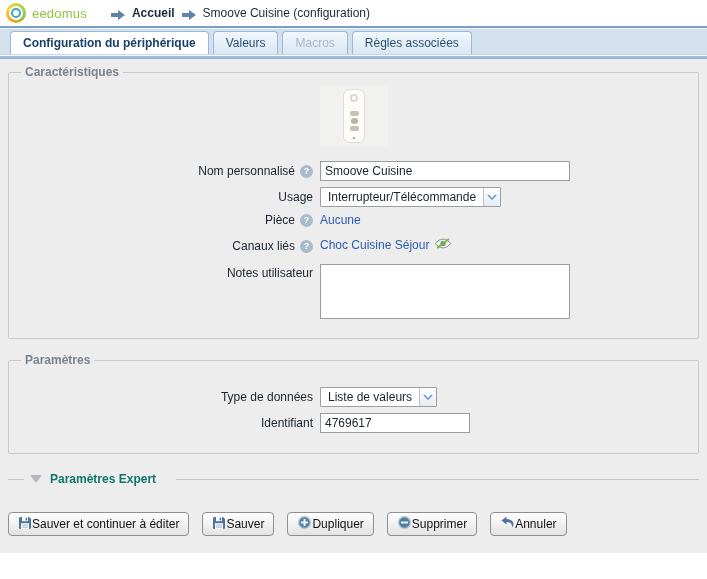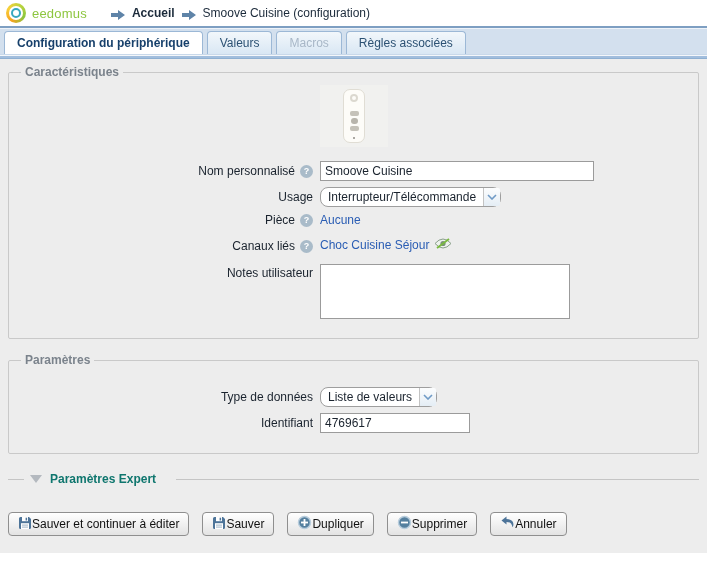--- a/index.html
+++ b/index.html
@@ -17,21 +17,21 @@
     display:flex; align-items:center; justify-content:center; }
   .logo-in { width:10px; height:10px; border-radius:50%; border:2.5px solid #38a8c0; background:#fff; }
   .logo-text { color:#8dc63f; font-size:13px; margin-left:6px; letter-spacing:.2px; }
   .breadcrumb { display:flex; align-items:flex-end; margin-left:24px; gap:7px; }
   .bc-arrow { display:inline-flex; }
   .bc-item { color:#1b2a3a; text-decoration:none; }
   .bc-item.bold { font-weight:bold; }
 
   
   .tabbar { height:26px; background:#d3e0ee; border-top:1px solid #eef3f9;
-    display:flex; align-items:flex-end; padding-left:4px; }
+    display:flex; align-items:flex-end; padding-left:10px; }
   .tab { height:23px; display:flex; align-items:center; padding:0 12px; margin-right:4px;
     border:1px solid #9cb8d6; border-bottom:none; border-radius:4px 4px 0 0;
     background:linear-gradient(#f2f7fb,#d9e7f4); color:#2c5173; cursor:pointer; white-space:nowrap; }
   .tab--active { background:#ffffff; color:#17406b; font-weight:bold; }
   .tab--disabled { color:#a8b7c7; cursor:default; }
   .tab-underline { height:5px;
     background:linear-gradient(to bottom,#c9d9ea 0 1px,#f4f7fb 1px 2px,#a2bedd 2px 4px,#8fb0d2 4px 5px); }
 
   
   .content { background:#ededed; height:494px; padding-top:0; overflow:hidden; }
@@ -48,24 +48,24 @@
 
   .help-icon { width:13px; height:13px; border-radius:50%; background:#a9bbc9;
     color:#fff; font-size:9px; font-weight:bold; display:inline-flex; align-items:center;
     justify-content:center; flex-shrink:0; cursor:pointer; }
   .help-icon::after { content:"?"; }
 
   input[type=text], textarea { border:1px solid #9b9b9b; background:#fff; font:12px "Liberation Sans",sans-serif;
     color:#1a232e; padding:2px 4px; }
   input[type=text] { height:20px; }
   textarea { width:250px; height:55px; resize:none; }
-  .input-nom { width:274px; }
+  .input-nom { width:250px; }
   .input-id { width:150px; }
 
-  .select { display:inline-flex; border:1px solid #9e9e9e; border-radius:8px; background:#fff;
+  .select { display:inline-flex; border:1px solid #9e9e9e; border-radius:1px; background:#fff;
     height:20px; align-items:center; cursor:pointer; }
   .select .val { padding:0 7px; white-space:nowrap; }
   .select .arrow-box { width:17px; align-self:stretch; border-left:1px solid #c3c3c3;
     background:linear-gradient(#fcfdfe,#e4edf5); display:flex; align-items:center;
     justify-content:center; border-radius:0 2px 2px 0; }
 
   a.link { color:#2a5db4; text-decoration:none; cursor:pointer; }
   .canal-line { display:flex; align-items:center; gap:5px; margin-bottom:3px; }
 
   

